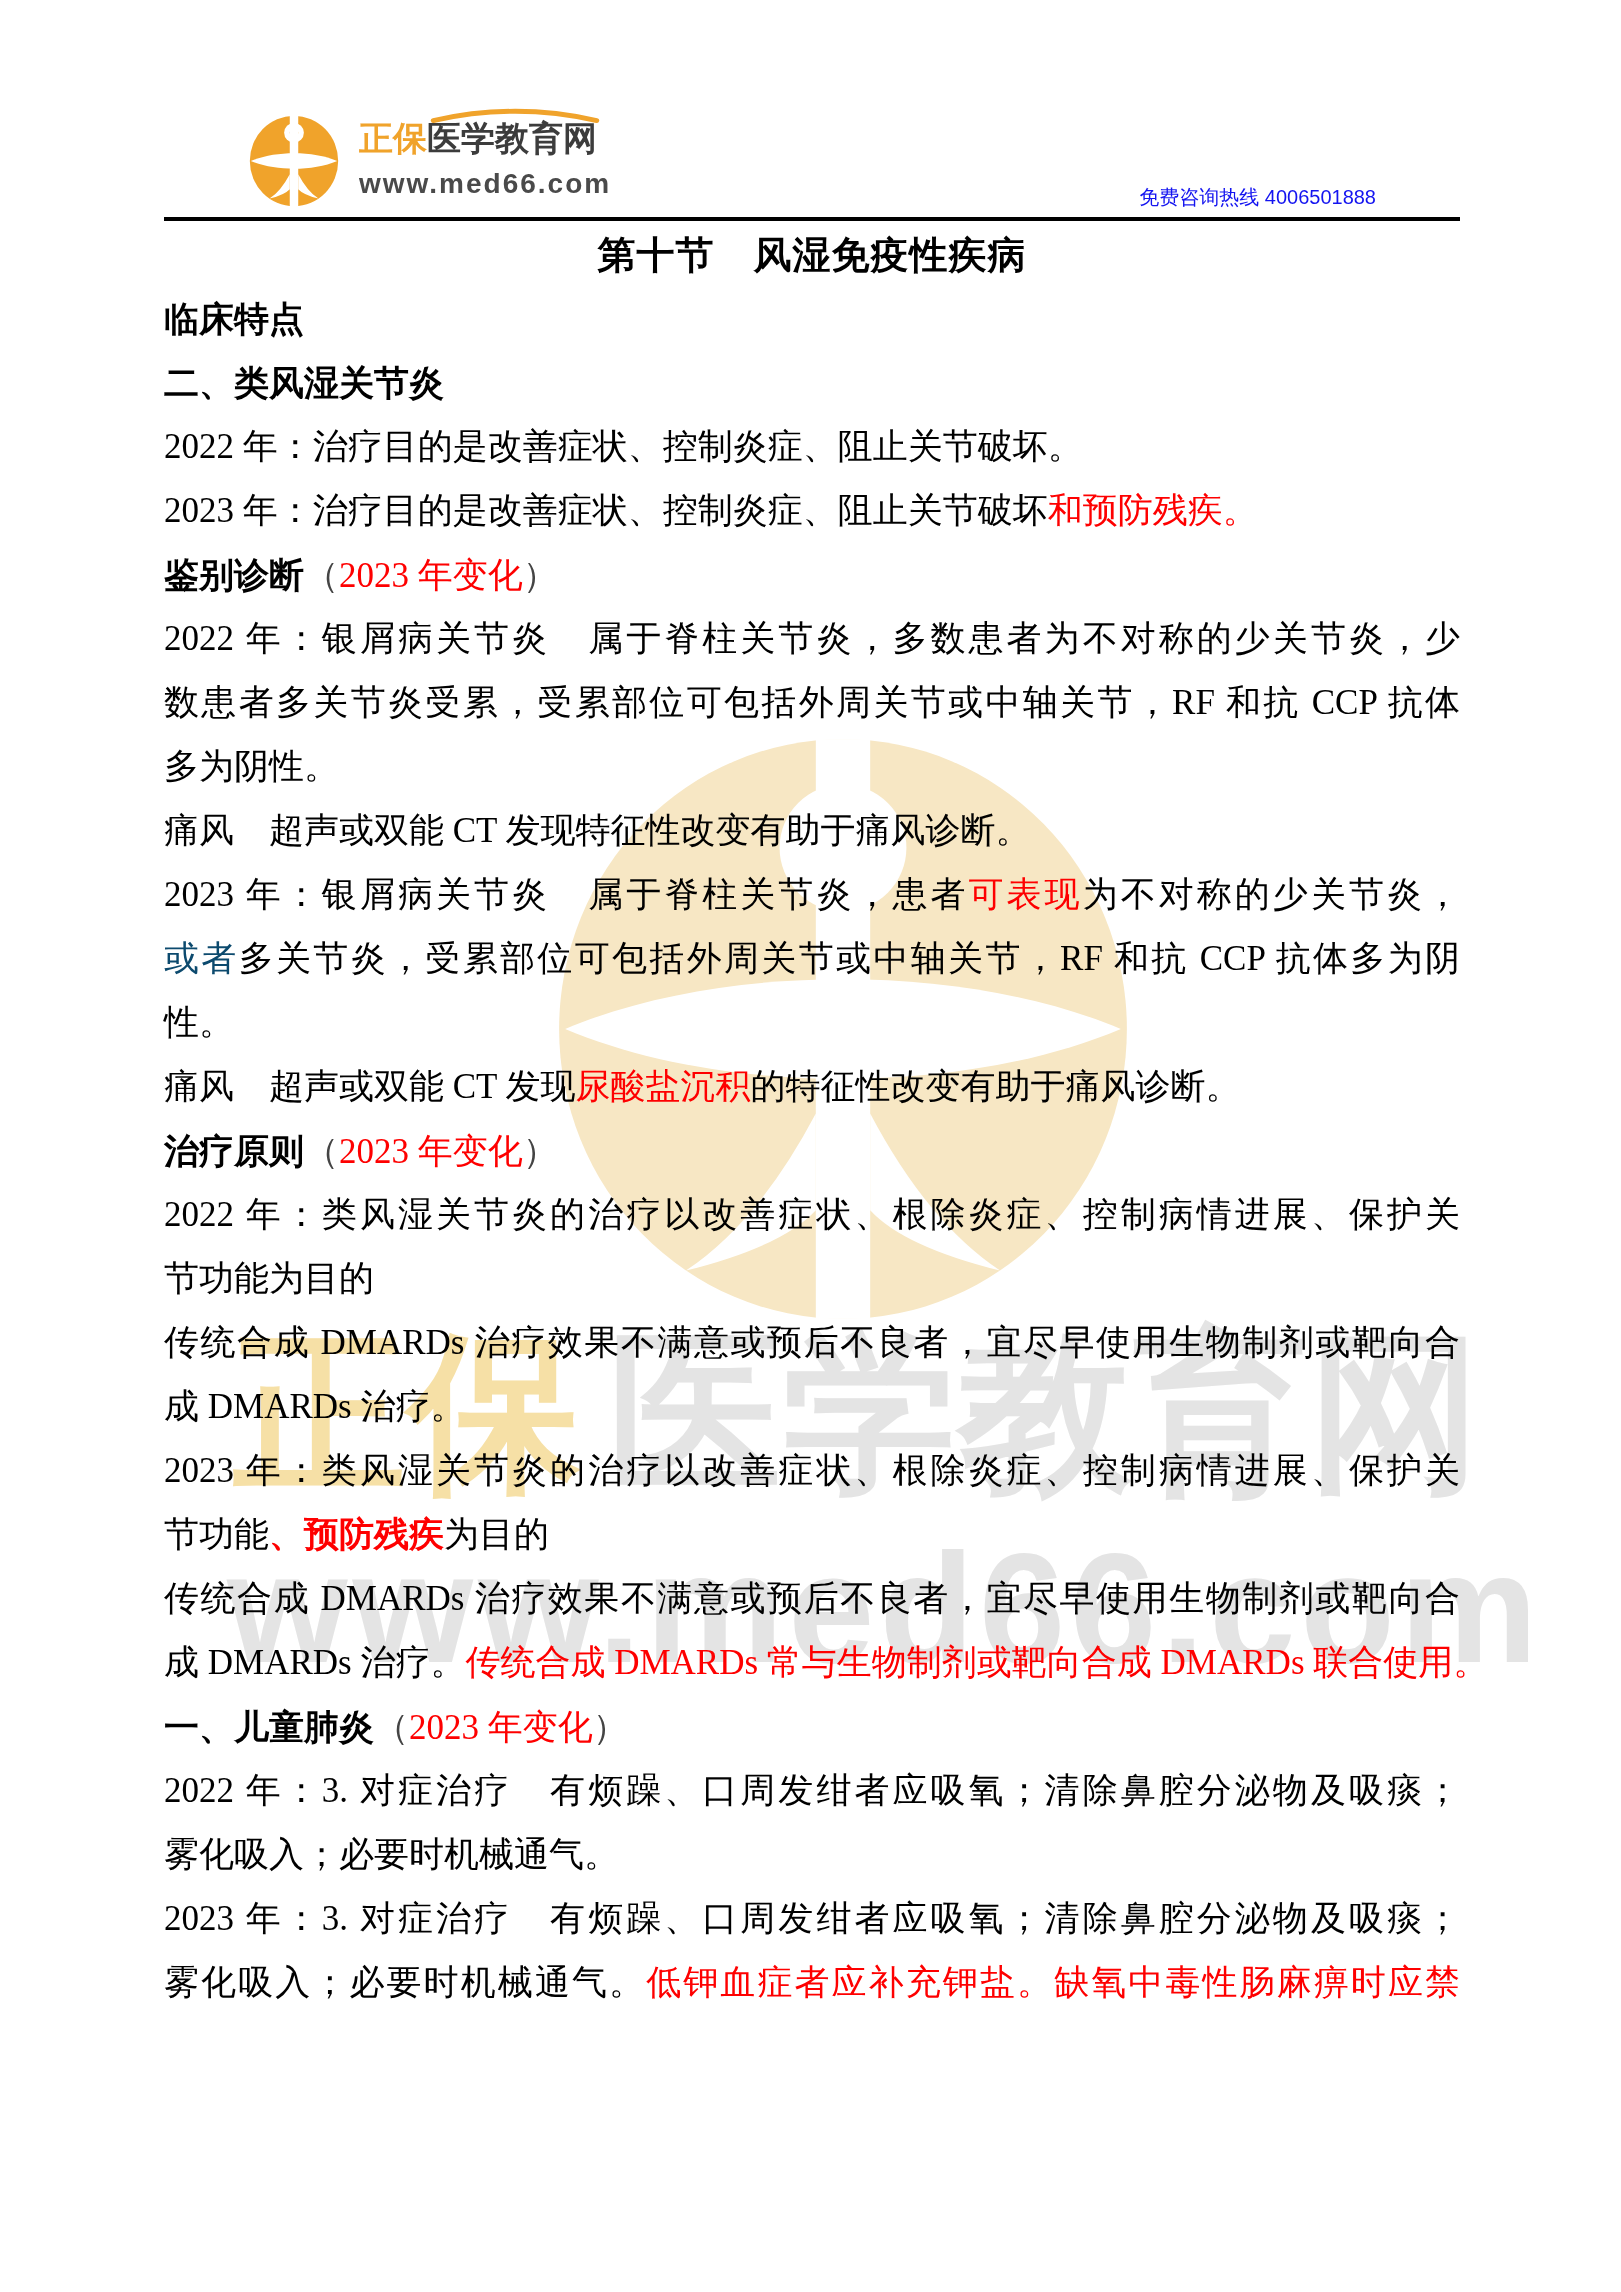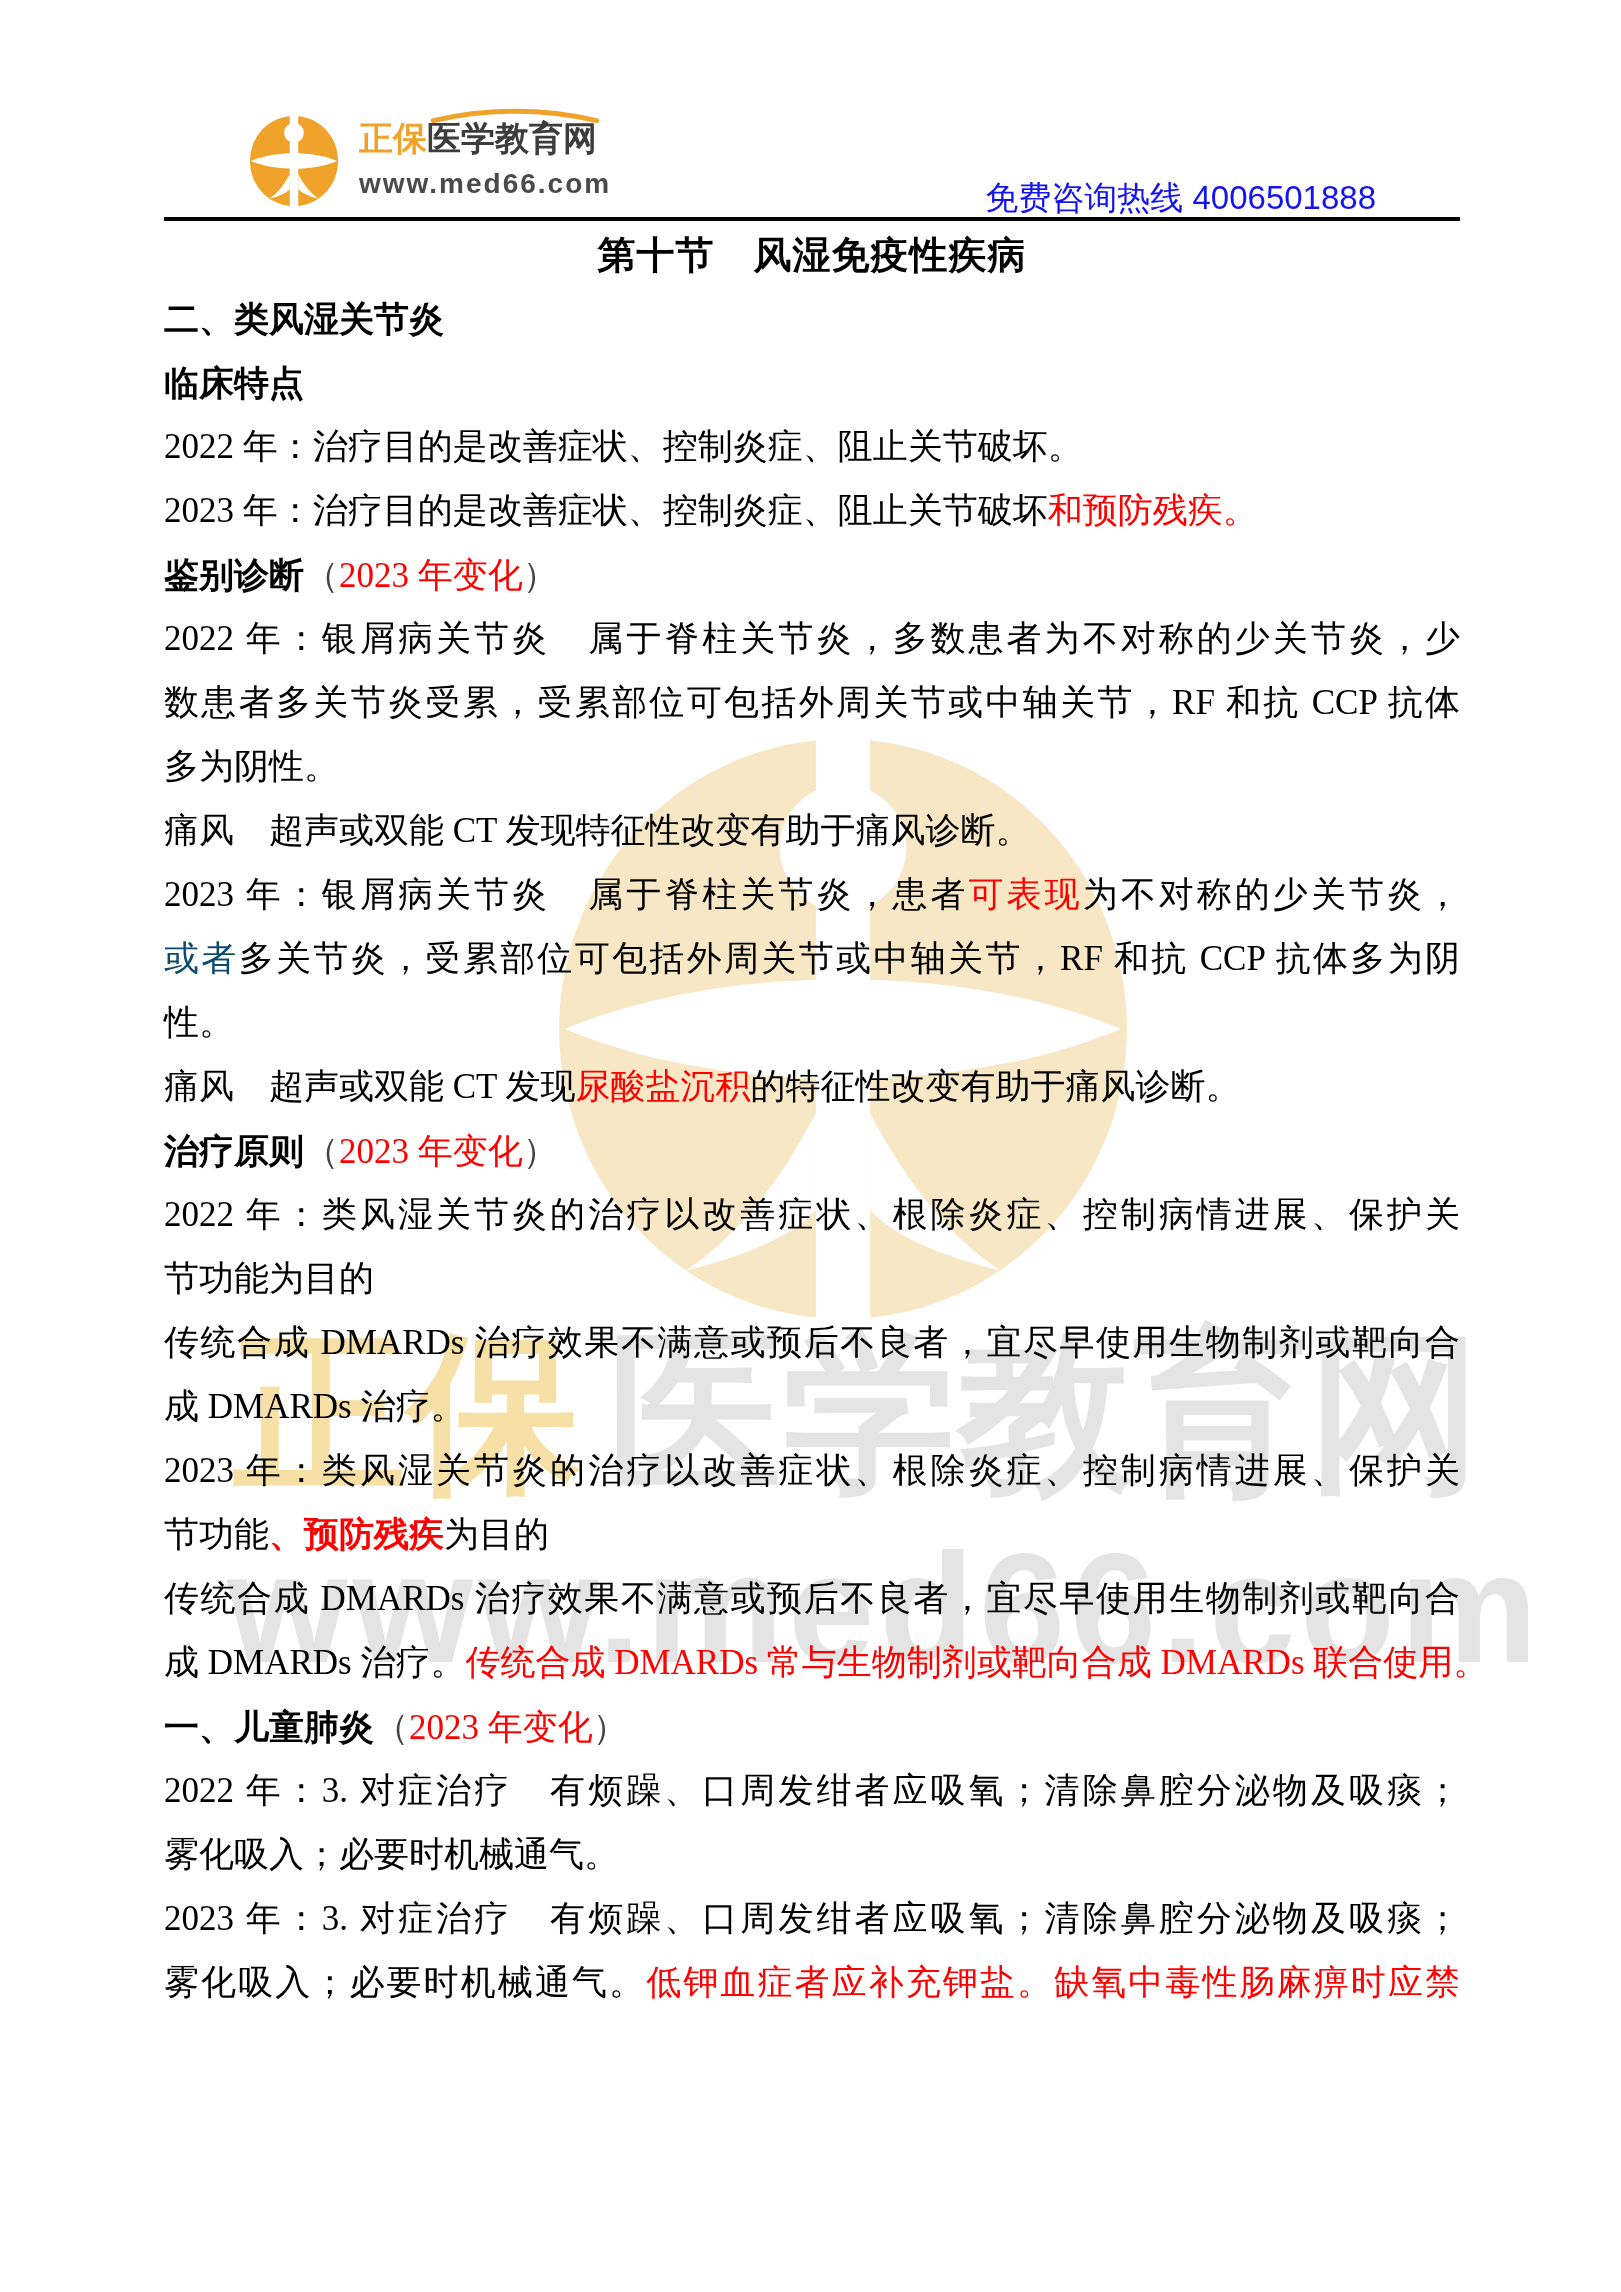--- a/index.html
+++ b/index.html
@@ -18,21 +18,21 @@
   .hdr{position:absolute;z-index:2;}
   .logo-svg{left:247px;top:114px;width:94px;height:94px;}
   .arc-svg{left:429px;top:100px;width:172px;height:23.5px;}
   .brand{left:359px;top:119px;font-family:"Liberation Sans",sans-serif;font-weight:700;
          font-size:34px;line-height:39px;white-space:nowrap;}
   .brand .accent{color:#f0a32b;}
   .brand .dark{color:#3c3c3c;}
   .site{left:359px;top:167px;font-family:"Liberation Sans",sans-serif;font-weight:700;
         font-size:28px;line-height:33px;letter-spacing:2px;color:#4a4a4a;white-space:nowrap;}
   .hotline{right:245px;top:182px;font-family:"Liberation Sans",sans-serif;
-           font-size:33px;line-height:31px;color:#1414f0;white-space:nowrap;}
+           font-size:20px;line-height:31px;color:#1414f0;white-space:nowrap;}
   .rule{left:164px;top:217px;width:1296px;height:3.9px;background:#000000;}
   
   .doc{position:absolute;z-index:1;left:164px;top:223px;width:1296px;}
   .line{height:64px;line-height:64px;font-size:35px;color:#000000;white-space:nowrap;
         text-justify:inter-character;}
   .line.fill{text-align:justify;text-align-last:justify;}
   .line.center{text-align:center;white-space:normal;}
   .line.title{font-family:"Liberation Sans",sans-serif;font-weight:700;font-size:38px;letter-spacing:1px;}
   .line.heading{font-family:"Liberation Sans",sans-serif;font-weight:700;}
   .line.heading .paren,.line.heading .red{font-weight:400;font-family:"Liberation Serif",serif;}
@@ -67,22 +67,22 @@
   <svg class="hdr arc-svg" viewBox="0 0 175 24" aria-hidden="true">
     <path d="M4,21 Q88,2 171,21" fill="none" stroke="#f0a32b" stroke-width="5" stroke-linecap="round"></path>
   </svg>
   <div class="hdr brand"><span class="accent">正保</span><span class="dark">医学教育网</span></div>
   <div class="hdr site">www.med66.com</div>
   <div class="hdr hotline"><span>免费咨询热线</span> <span>4006501888</span></div>
   <div class="hdr rule"></div>
 
   <div class="doc" id="doc-lines">
       <div class="line title center"><span>第十节　风湿免疫性疾病</span></div>
+      <div class="line heading"><span>临床特点</span></div>
       <div class="line heading"><span>二、类风湿关节炎</span></div>
-      <div class="line heading"><span>临床特点</span></div>
       <div class="line body"><span>2022 年：治疗目的是改善症状、控制炎症、阻止关节破坏。</span></div>
       <div class="line body"><span>2023 年：治疗目的是改善症状、控制炎症、阻止关节破坏</span><span class="red" style="color: rgb(254, 0, 0);">和预防残疾。</span></div>
       <div class="line heading"><span>鉴别诊断</span><span class="paren">（</span><span class="red" style="color: rgb(254, 0, 0);">2023 年变化</span><span class="paren">）</span></div>
       <div class="line body fill"><span>2022 年：银屑病关节炎　属于脊柱关节炎，多数患者为不对称的少关节炎，少</span></div>
       <div class="line body fill"><span>数患者多关节炎受累，受累部位可包括外周关节或中轴关节，RF 和抗 CCP 抗体</span></div>
       <div class="line body"><span>多为阴性。</span></div>
       <div class="line body"><span>痛风　超声或双能 CT 发现特征性改变有助于痛风诊断。</span></div>
       <div class="line body fill"><span>2023 年：银屑病关节炎　属于脊柱关节炎，患者</span><span class="red" style="color: rgb(254, 0, 0);">可表现</span><span>为不对称的少关节炎，</span></div>
       <div class="line body fill"><span class="red" style="color: #0c4a6e;">或者</span><span>多关节炎，受累部位可包括外周关节或中轴关节，RF 和抗 CCP 抗体多为阴</span></div>
       <div class="line body"><span>性。</span></div>

